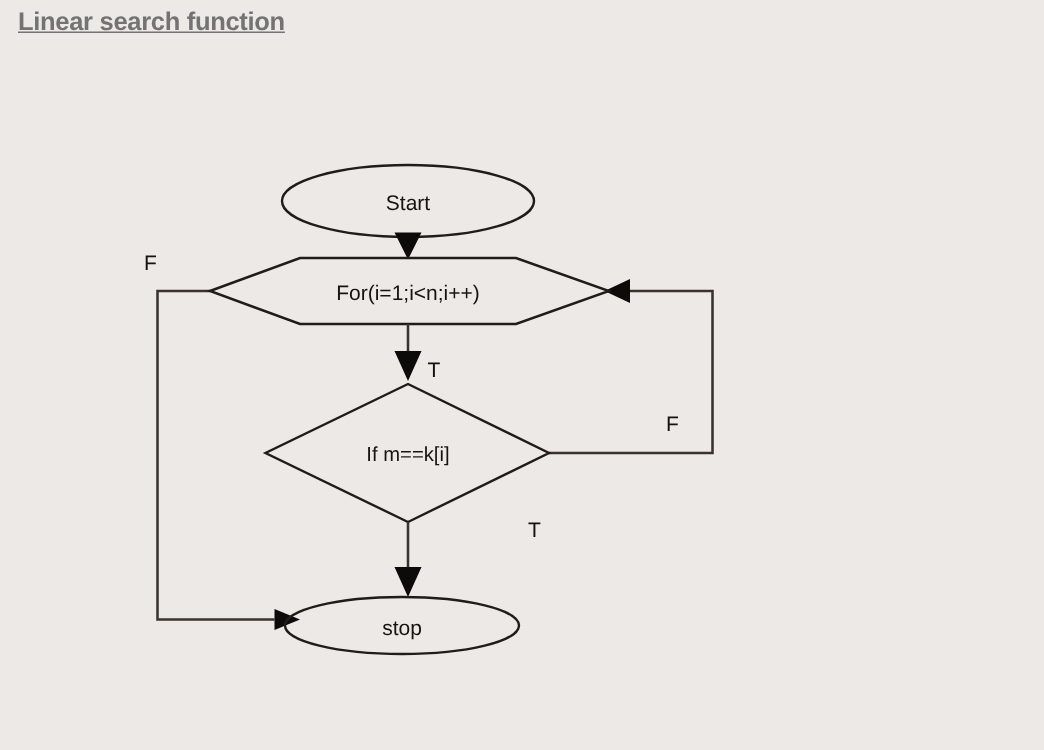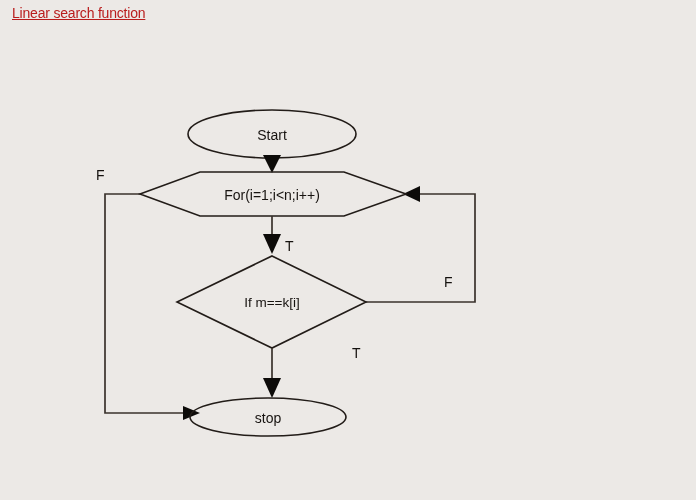--- a/index.html
+++ b/index.html
@@ -12,23 +12,23 @@
     height: 500px;
     background: #ece9e6;
     font-family: "Liberation Sans", sans-serif;
     overflow: hidden;
     position: relative;
   }
   #page-title {
     position: absolute;
     left: 12px;
     top: 5px;
-    font-size: 14px;
-    font-weight: normal;
-    color: #b91c1c;
+    font-size: 17px;
+    font-weight: bold;
+    color: #737373;
     text-decoration: underline;
     letter-spacing: -0.2px;
     white-space: nowrap;
   }
   #flowchart-canvas {
     position: absolute;
     left: 0;
     top: 0;
     width: 696px;
     height: 500px;

